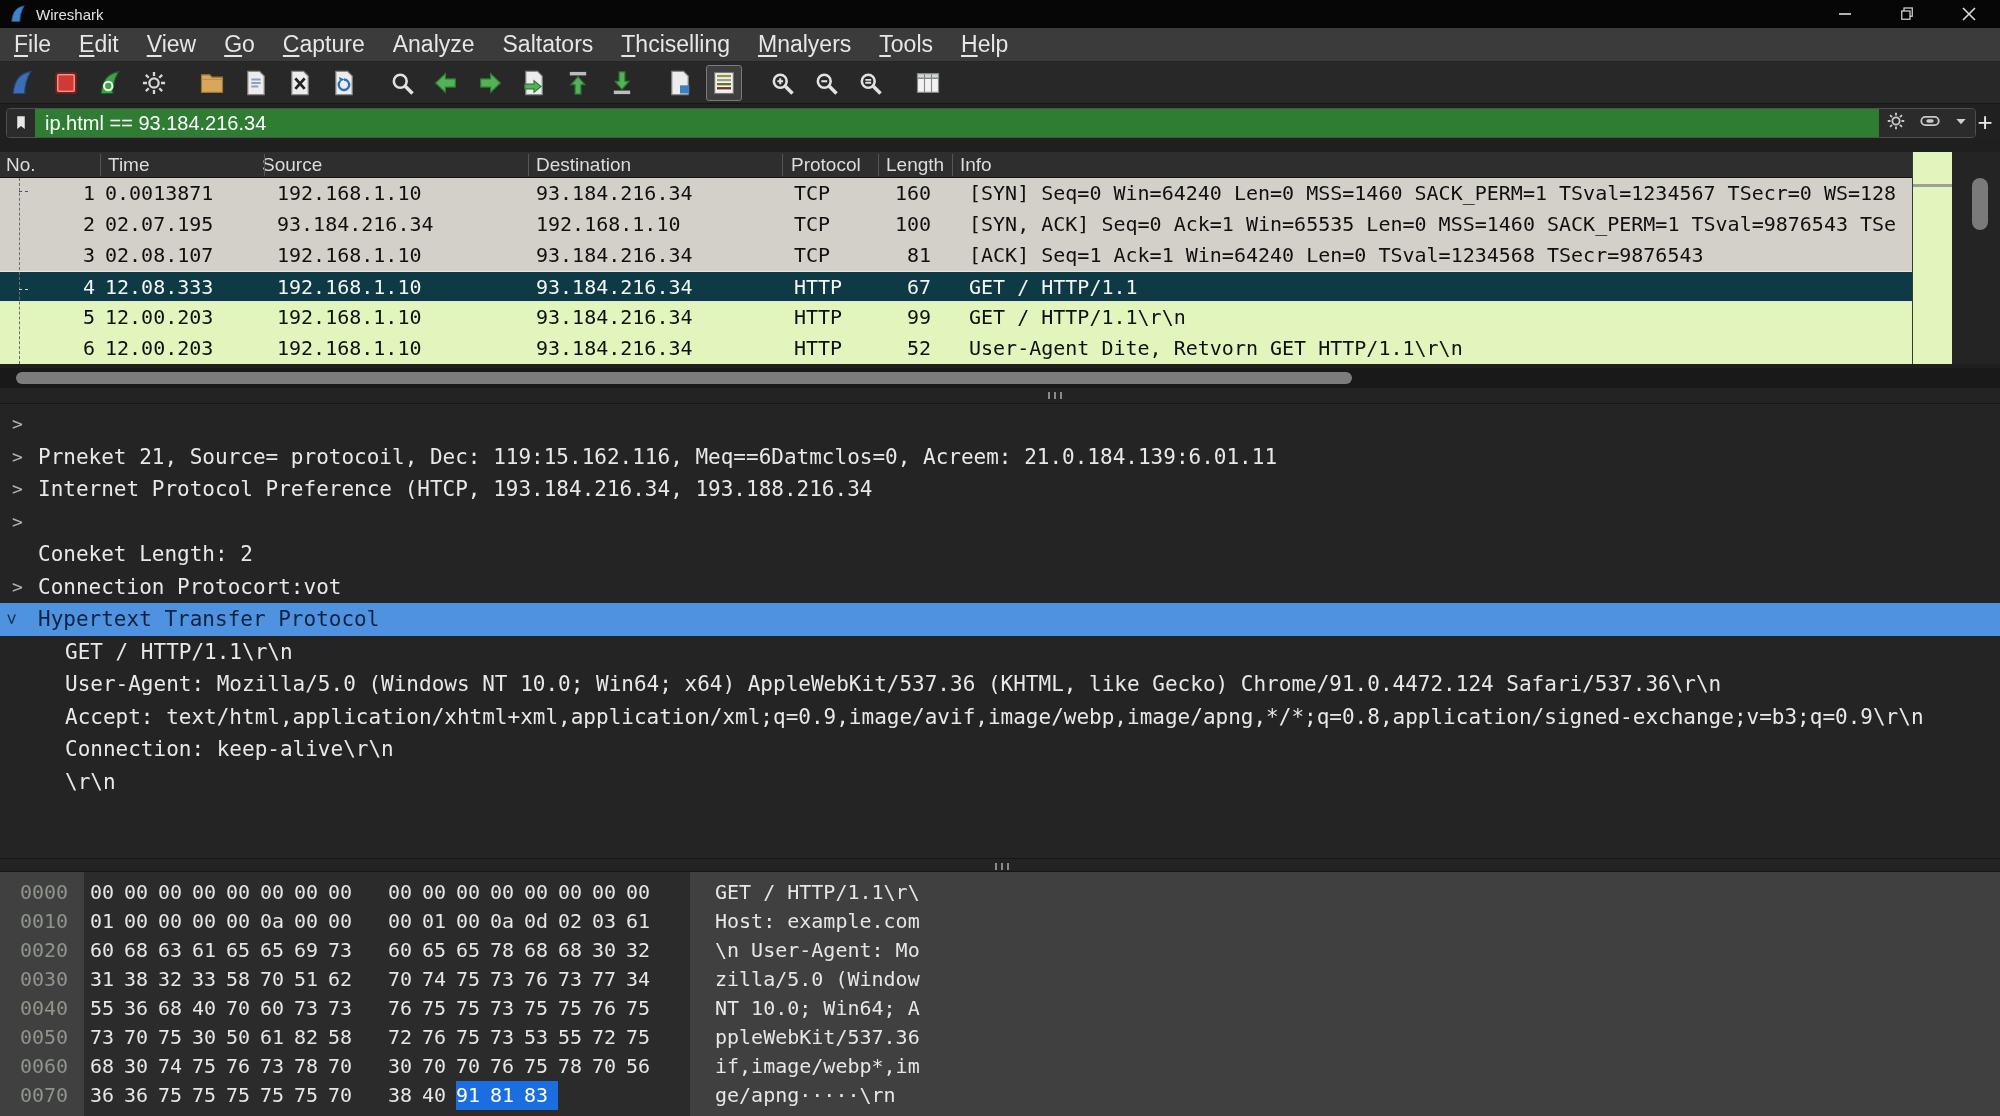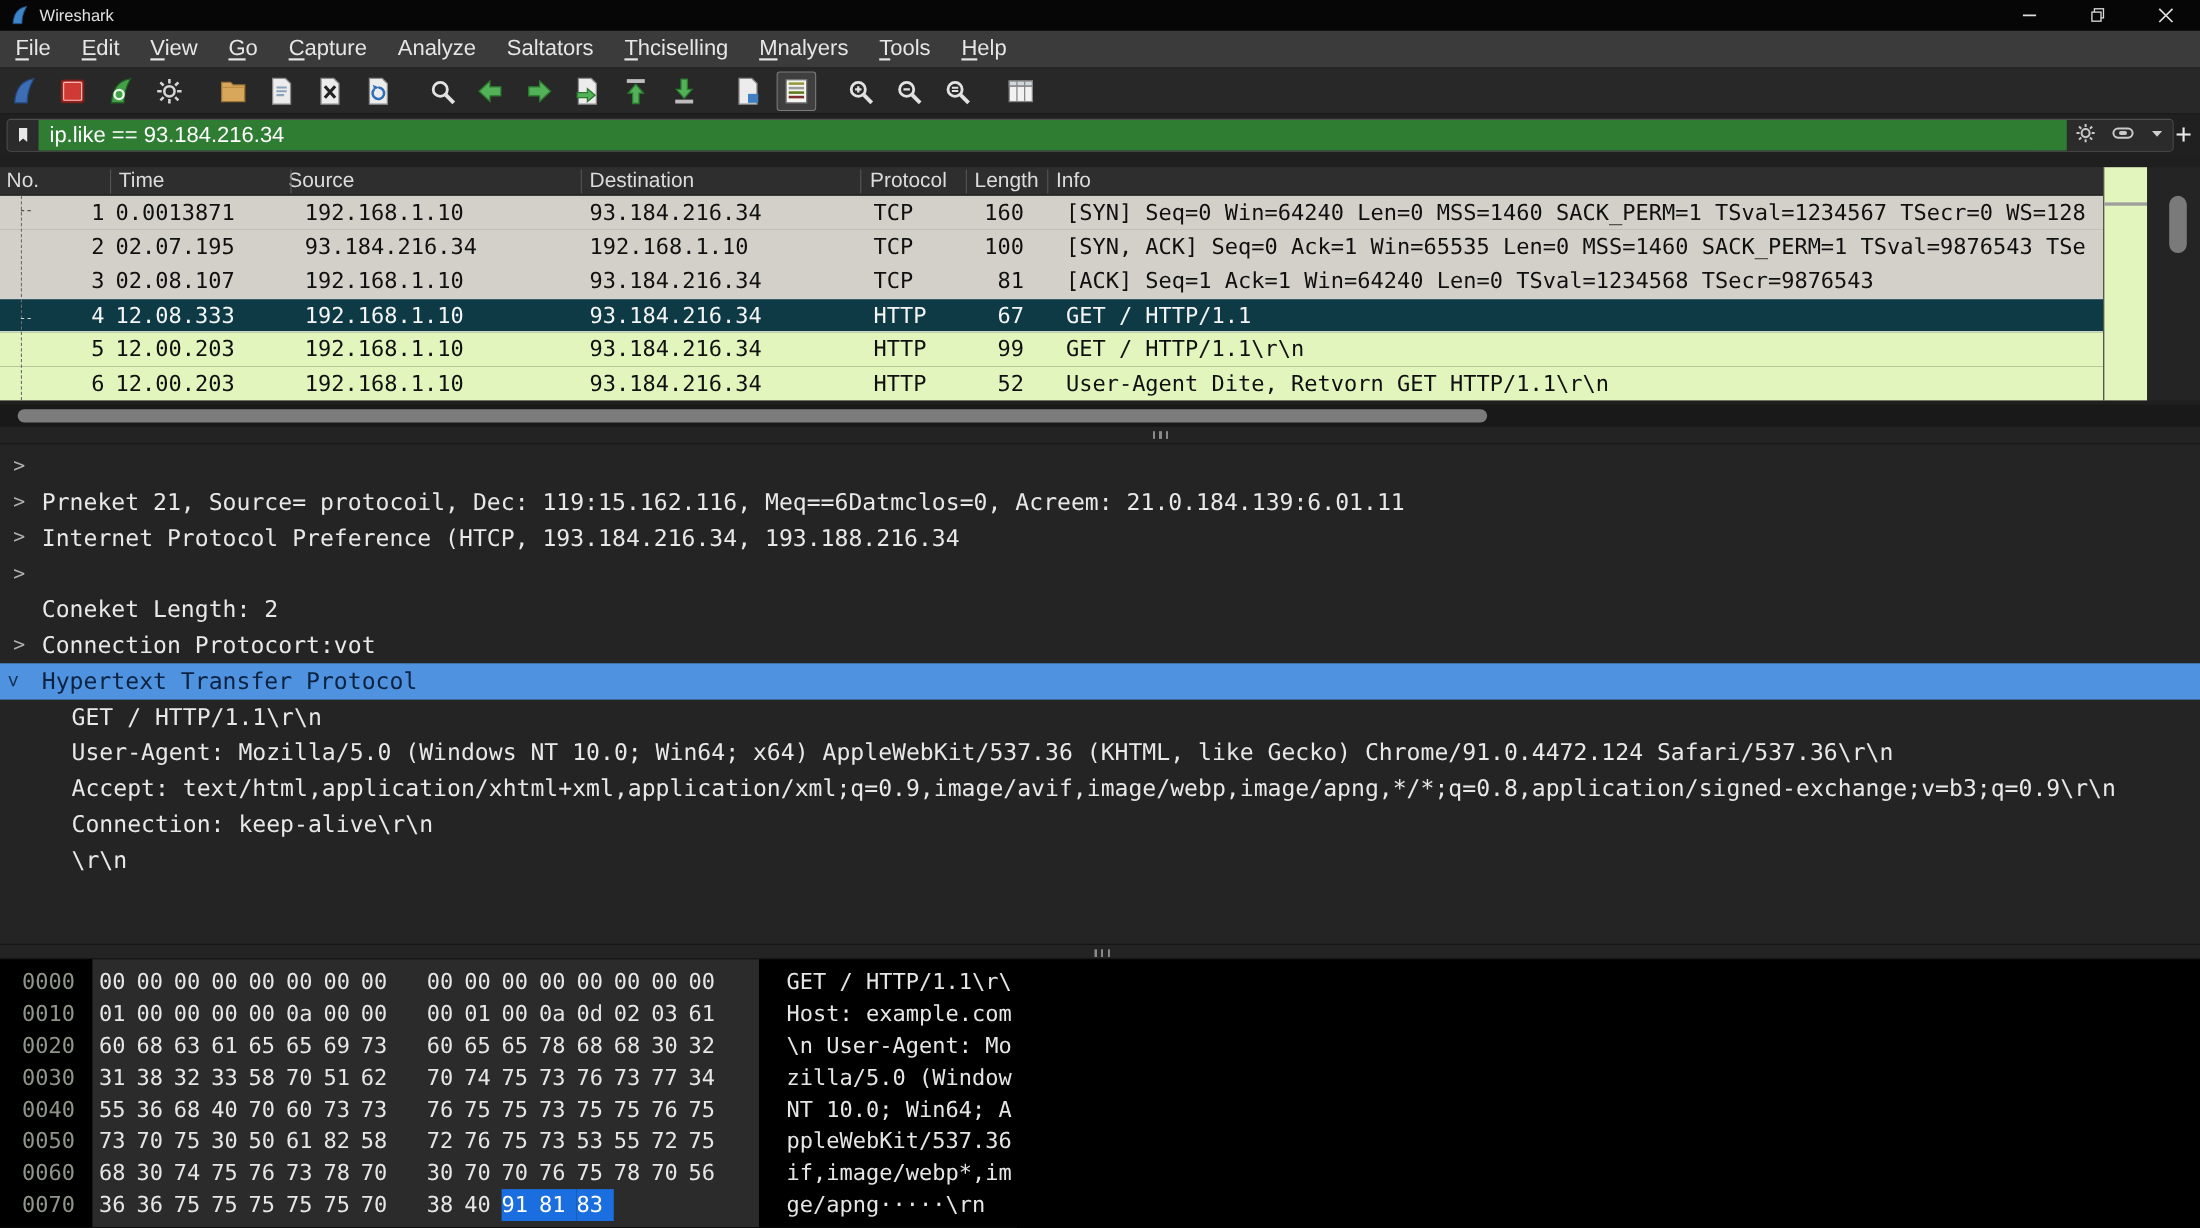--- a/index.html
+++ b/index.html
@@ -6,21 +6,21 @@
   #app{position:relative;width:2000px;height:1116px;background:#1f1f1f;overflow:hidden;
        font-family:"Liberation Sans",sans-serif;-webkit-font-smoothing:antialiased;}
   
   .titlebar{position:absolute;left:0;top:0;width:2000px;height:28px;background:#060606;display:flex;align-items:center;}
   .titlebar .logo{width:20px;height:20px;margin-left:8px;}
   .titlebar .title{color:#e2e2e2;font-size:15px;margin-left:8px;}
   .win-controls{position:absolute;right:0;top:0;height:28px;display:flex;}
   .win-btn{width:62px;height:28px;display:flex;align-items:center;justify-content:center;}
   
   .menubar{position:absolute;left:0;top:28px;width:2000px;height:34px;background:#3b3b3b;display:flex;align-items:center;border-bottom:1px solid #262626;box-sizing:border-box;}
-  .menu-item{color:#e6e6e6;font-size:20px;padding:0 14px;height:34px;line-height:33px;}
+  .menu-item{color:#e6e6e6;font-size:23px;padding:0 14px;height:34px;line-height:33px;}
   .menu-item .u{text-decoration:underline;text-underline-offset:3px;}
   
   .toolbar{position:absolute;left:0;top:62px;width:2000px;height:42px;background:#282828;display:flex;align-items:center;border-bottom:1px solid #161616;box-sizing:border-box;}
   .tool-btn{width:36px;height:36px;margin:0 4px;display:flex;align-items:center;justify-content:center;background:transparent;border:1px solid transparent;border-radius:3px;padding:0;}
   .tool-btn.group-gap{margin-left:18px;}
   .tool-btn.active{border:1px solid #7a7a7a;background:#3f3f3f;}
   .tool-btn svg{display:block;}
   
   .filterbar{position:absolute;left:0;top:104px;width:2000px;height:36px;background:#202020;display:flex;align-items:center;}
   .filter-box{position:absolute;left:6px;top:4px;width:1968px;height:28px;border:1px solid #4f4f4f;border-radius:4px;background:#262626;display:flex;align-items:center;overflow:hidden;}
@@ -63,21 +63,21 @@
   
   .details{position:absolute;left:0;top:404px;width:2000px;height:454px;background:#242424;padding-top:4px;box-sizing:border-box;
            font-family:"DejaVu Sans Mono",monospace;font-size:21px;color:#e8e8e8;}
   .dline{position:relative;height:32.5px;line-height:32.5px;padding-left:38px;white-space:nowrap;}
   .dline.ind{padding-left:65px;}
   .dline .exp{position:absolute;left:12px;top:0;color:#b2b2b2;font-size:18px;}
   .dline .exp.open{left:6px;transform:rotate(90deg);display:inline-block;}
   .dline.dsel{background:#4f93e0;color:#0b2240;}
   .dline.dsel .exp{color:#12304f;}
   
-  .hexpane{position:absolute;left:0;top:872px;width:2000px;height:244px;background:#000000;
+  .hexpane{position:absolute;left:0;top:872px;width:2000px;height:244px;background:#404040;
            font-family:"DejaVu Sans Mono",monospace;font-size:20px;color:#e6e6e6;}
   .hex-panel{position:absolute;left:84px;top:0;width:606px;height:244px;background:#2b2b2b;}
   .hex-rows{position:absolute;left:0;top:6px;width:2000px;}
   .hrow{position:relative;height:29px;line-height:29px;}
   .hrow .off{position:absolute;left:20px;color:#8f958a;}
   .hrow .bytes{position:absolute;left:90px;white-space:nowrap;}
   .b{display:inline-block;width:34px;}
   .b.gap{margin-left:26px;}
   .b.bsel{background:#1a6ee0;color:#fff;}
   .hrow .ascii{position:absolute;left:715px;white-space:pre;}
@@ -298,21 +298,21 @@
       </button>
     </div>
 
   <div class="filterbar">
     <div class="filter-box">
       <span class="filter-bookmark">
         <svg width="18" height="20" viewBox="0 0 24 24">
             <path d="M7 3h10v17l-5-4-5 4z" fill="#e8e8e8"></path>
           </svg>
       </span>
-      <span class="filter-field">ip.like == 93.184.216.34</span>
+      <span class="filter-field">ip.html == 93.184.216.34</span>
       <span class="filter-icons">
         <span>
           <svg width="22" height="22" viewBox="0 0 24 24">
               <g stroke="#c9c9c9" stroke-width="2" fill="none">
                 <circle cx="12" cy="12" r="4"></circle>
                 <path d="M12 3v3M12 18v3M3 12h3M18 12h3M5.5 5.5l2.2 2.2M16.3 16.3l2.2 2.2M18.5 5.5l-2.2 2.2M7.7 16.3l-2.2 2.2"></path>
               </g>
             </svg>
         </span>
         <span>

